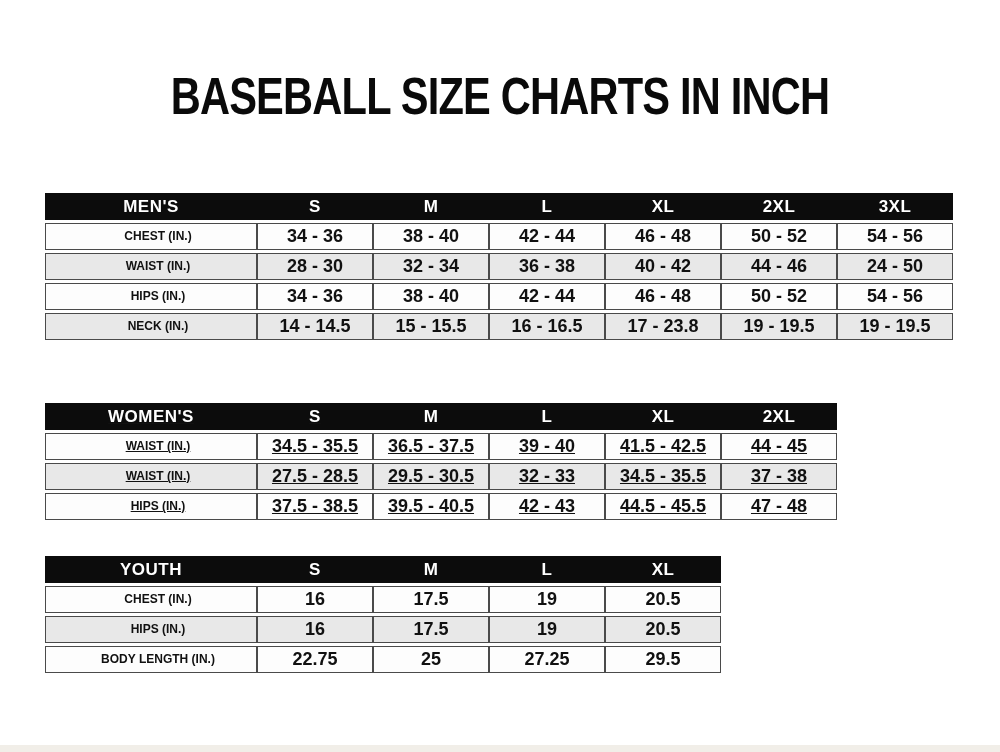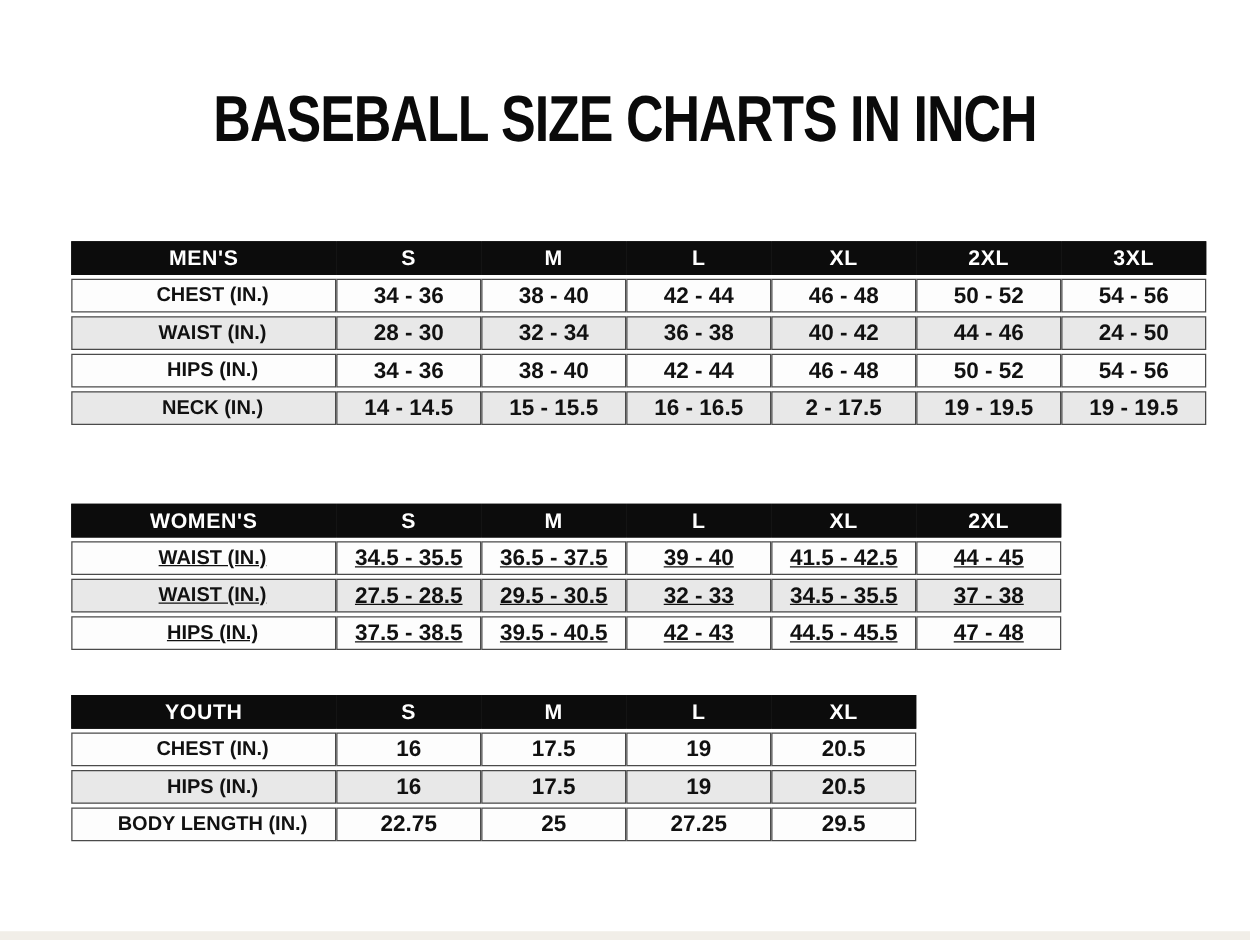--- a/index.html
+++ b/index.html
@@ -27,21 +27,20 @@
     color: #0a0a0a;
     transform: scaleX(0.80);
     transform-origin: 50% 50%;
     white-space: nowrap;
   }
   table.size-table {
     position: absolute;
     border-collapse: separate;
     border-spacing: 0 3px;
     table-layout: fixed;
-    margin-left: 12px;
   }
   table.size-table th,
   table.size-table td {
     border: 1px solid #4a4a4a;
     font-weight: bold;
     text-align: center;
     vertical-align: middle;
     font-size: 18px;
     height: 25px;
     padding: 0 2px;
@@ -57,21 +56,21 @@
     font-size: 17px;
     letter-spacing: 0.5px;
   }
   table.size-table tbody tr:nth-child(odd) td {
     background: #fdfdfd;
   }
   table.size-table tbody tr:nth-child(even) td {
     background: #e8e8e8;
   }
   table.size-table tbody td.row-label {
-    font-size: 16px;
+    font-size: 12px;
     padding-left: 16px;
   }
   #mens-table   { left: 45px; top: 190px; }
   #womens-table { left: 45px; top: 400px; text-decoration: underline; }
   #youth-table  { left: 45px; top: 553px; }
   .bottom-strip {
     position: absolute;
     left: 0;
     bottom: 0;
     width: 1000px;
@@ -131,21 +130,21 @@
         <td>42 - 44</td>
         <td>46 - 48</td>
         <td>50 - 52</td>
         <td>54 - 56</td>
       </tr>
       <tr>
         <td class="row-label">NECK (IN.)</td>
         <td>14 - 14.5</td>
         <td>15 - 15.5</td>
         <td>16 - 16.5</td>
-        <td>2 - 17.5</td>
+        <td>17 - 23.8</td>
         <td>19 - 19.5</td>
         <td>19 - 19.5</td>
       </tr>
     </tbody>
   </table>
 
 <table id="womens-table" class="size-table">
     <colgroup>
       <col style="width: 212px;">
       <col style="width: 116px;">

